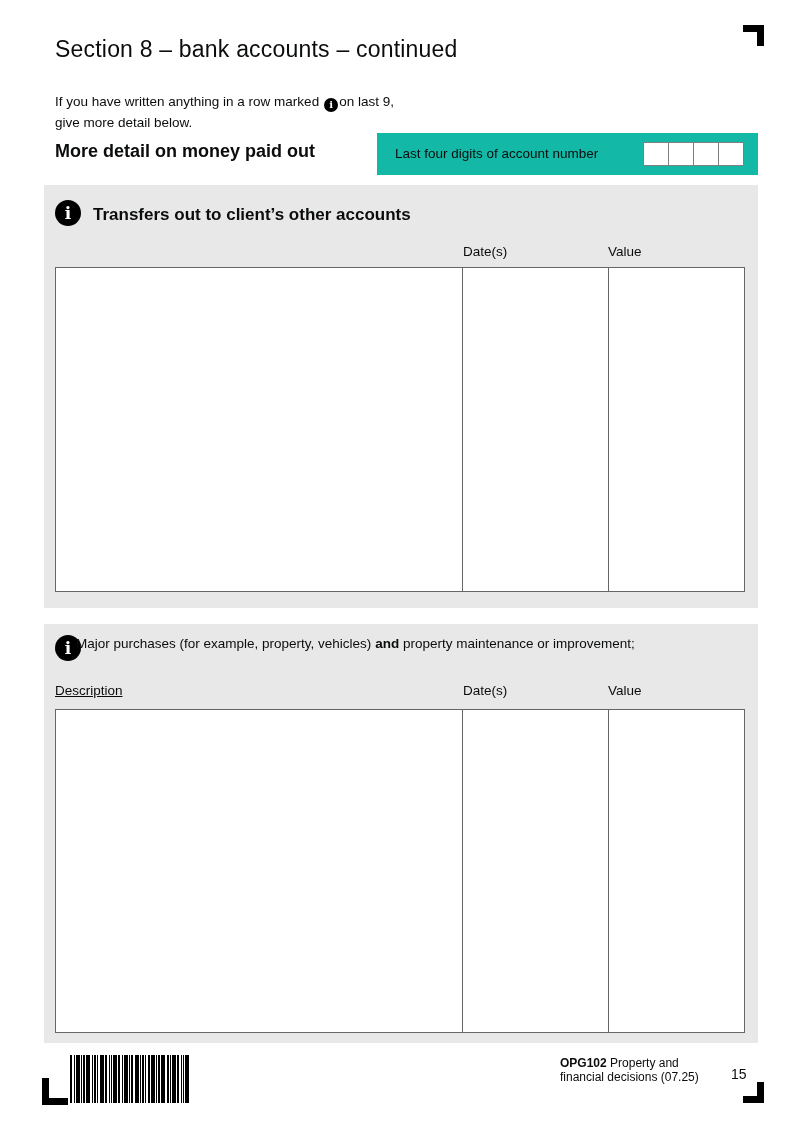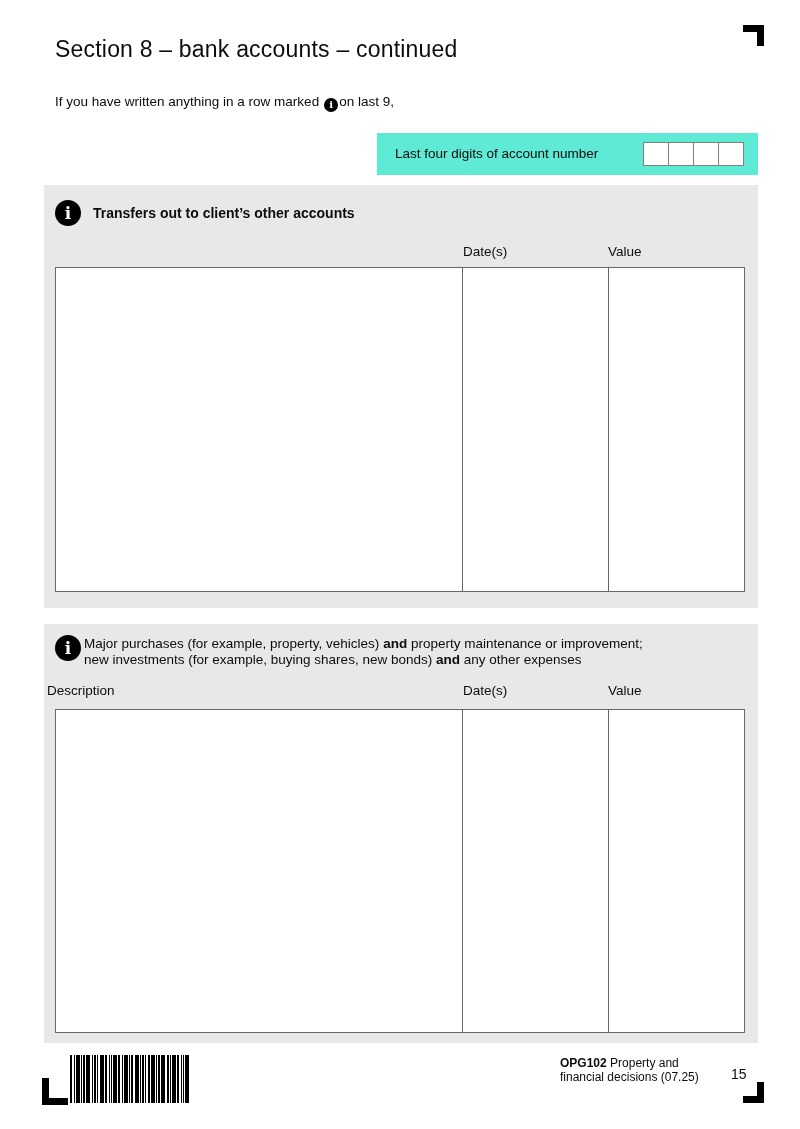--- a/index.html
+++ b/index.html
@@ -23,37 +23,37 @@
   .intro { left:55px; top:91px; font-size:13.5px; line-height:21px; }
   .info-inline {
     display:inline-flex; width:14px; height:14px; border-radius:50%;
     background:#000; color:#fff; align-items:center; justify-content:center;
     font-family:"DejaVu Serif", serif; font-weight:bold; font-size:10px;
     vertical-align:-2px; margin:0 1px 0 5px;
   }
 
   .subheading { left:55px; top:141px; font-size:18px; font-weight:700; }
 
-  .acct-panel { left:377px; top:133px; width:381px; height:42px; background:#5eead4; }
+  .acct-panel { left:377px; top:133px; width:381px; height:42px; background:#14b8a6; }
   .acct-label { left:18px; top:13px; font-size:13.5px; }
   .acct-cells { left:266px; top:9px; display:flex; }
   .digit-cell { width:26px; height:24px; background:#fff; border:1px solid #7f7f7f;
                 box-sizing:border-box; margin-left:-1px; }
   .digit-cell:first-child { margin-left:0; }
 
   .section { background:#e8e8e8; }
   .sec1 { left:44px; top:185px; width:714px; height:423px; }
   .sec2 { left:44px; top:624px; width:714px; height:419px; }
 
   .info-big {
     width:26px; height:26px; border-radius:50%; background:#000; color:#fff;
     display:flex; align-items:center; justify-content:center;
     font-family:"DejaVu Serif", serif; font-weight:bold; font-size:17px;
   }
-  .sec-heading { font-size:14px; font-weight:700; }
+  .sec-heading { font-size:17px; font-weight:700; }
   .sec2-heading { font-size:13.5px; line-height:15.5px; font-weight:400; }
   .sec2-heading b, .sec2-heading .bold { font-weight:700; }
 
   .col-header { font-size:13.5px; }
 
   .entry-table { background:#fff; border:1px solid #666; box-sizing:content-box; }
   .col-sep { position:absolute; top:0; bottom:0; width:1px; background:#666; }
 
   .barcode { left:70px; top:1055px; height:48px; display:flex; align-items:stretch; }
   .barcode .bar { background:#000; height:48px; }
@@ -71,22 +71,24 @@
   <div class="abs mark-tr"></div>
   <div class="abs mark-bl"></div>
   <div class="abs mark-br"></div>
 
   <div class="abs page-title">Section 8 – bank accounts – continued</div>
 
   <div class="abs intro">
     <div><span>If you have written anything in a row marked</span><span class="info-inline">
           <span>i</span>
         </span><span>on last 9,</span></div>
-  </div>
-
+    <div>give more detail below.</div>
+  </div>
+
+  <div class="abs subheading">More detail on money paid out</div>
 
   <div class="abs acct-panel">
     <div class="abs acct-label">Last four digits of account number</div>
     <div class="abs acct-cells" id="acct-cells">
         <div class="digit-cell"></div>
         <div class="digit-cell"></div>
         <div class="digit-cell"></div>
         <div class="digit-cell"></div>
       </div>
   </div>
@@ -103,26 +105,25 @@
     <div class="abs entry-table" style="left:11px; top:82px; width:688px; height:323px;">
       <div class="col-sep" style="left:406px;"></div>
       <div class="col-sep" style="left:552px;"></div>
     </div>
   </div>
 
   <div class="abs section sec2">
     <div class="abs info-big" style="left:11px; top:11px;">
         <span>i</span>
       </div>
-    <div class="abs sec2-heading" style="left:40px; top:12px; width:668px;">
+    <div class="abs sec2-heading" style="left:32px; top:12px; width:668px;">
       <div><span>Major purchases (for example, property, vehicles) </span><span class="bold">and</span><span> property maintenance or improvement;</span></div>
-      <div><span>new investments (for example, buying shares, new bonds) </span><span class="bold">and</span><span> any other expenses</span></div>
-    </div>
-
-    <div class="abs col-header" style="left:3px; top:59px;">Description</div>
+    </div>
+
+    <div class="abs col-header" style="left:11px; top:59px;text-decoration:underline;">Description</div>
     <div class="abs col-header" style="left:419px; top:59px;">Date(s)</div>
     <div class="abs col-header" style="left:564px; top:59px;">Value</div>
 
     <div class="abs entry-table" style="left:11px; top:85px; width:688px; height:322px;">
       <div class="col-sep" style="left:406px;"></div>
       <div class="col-sep" style="left:552px;"></div>
     </div>
   </div>
 
   <div class="abs barcode" id="barcode">

